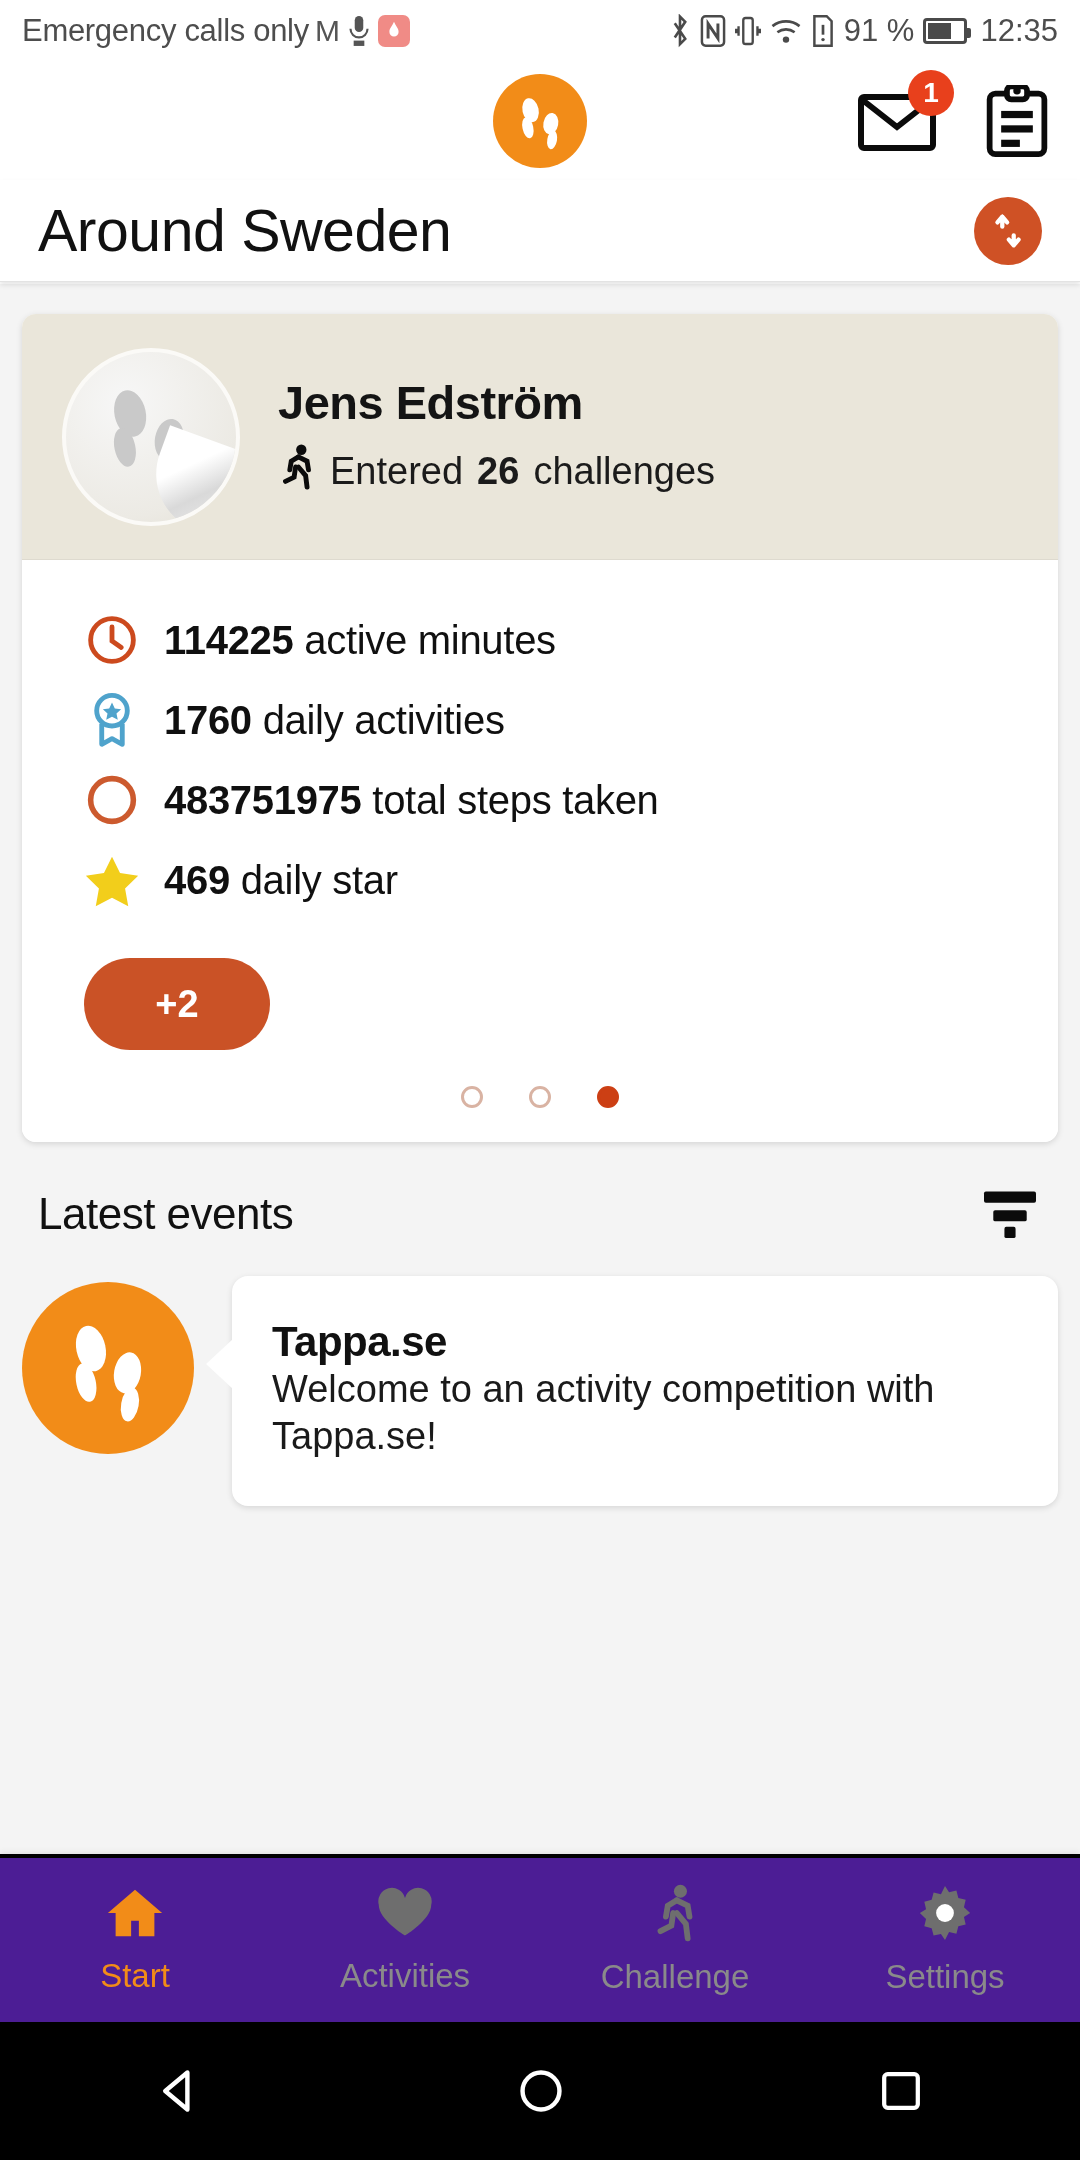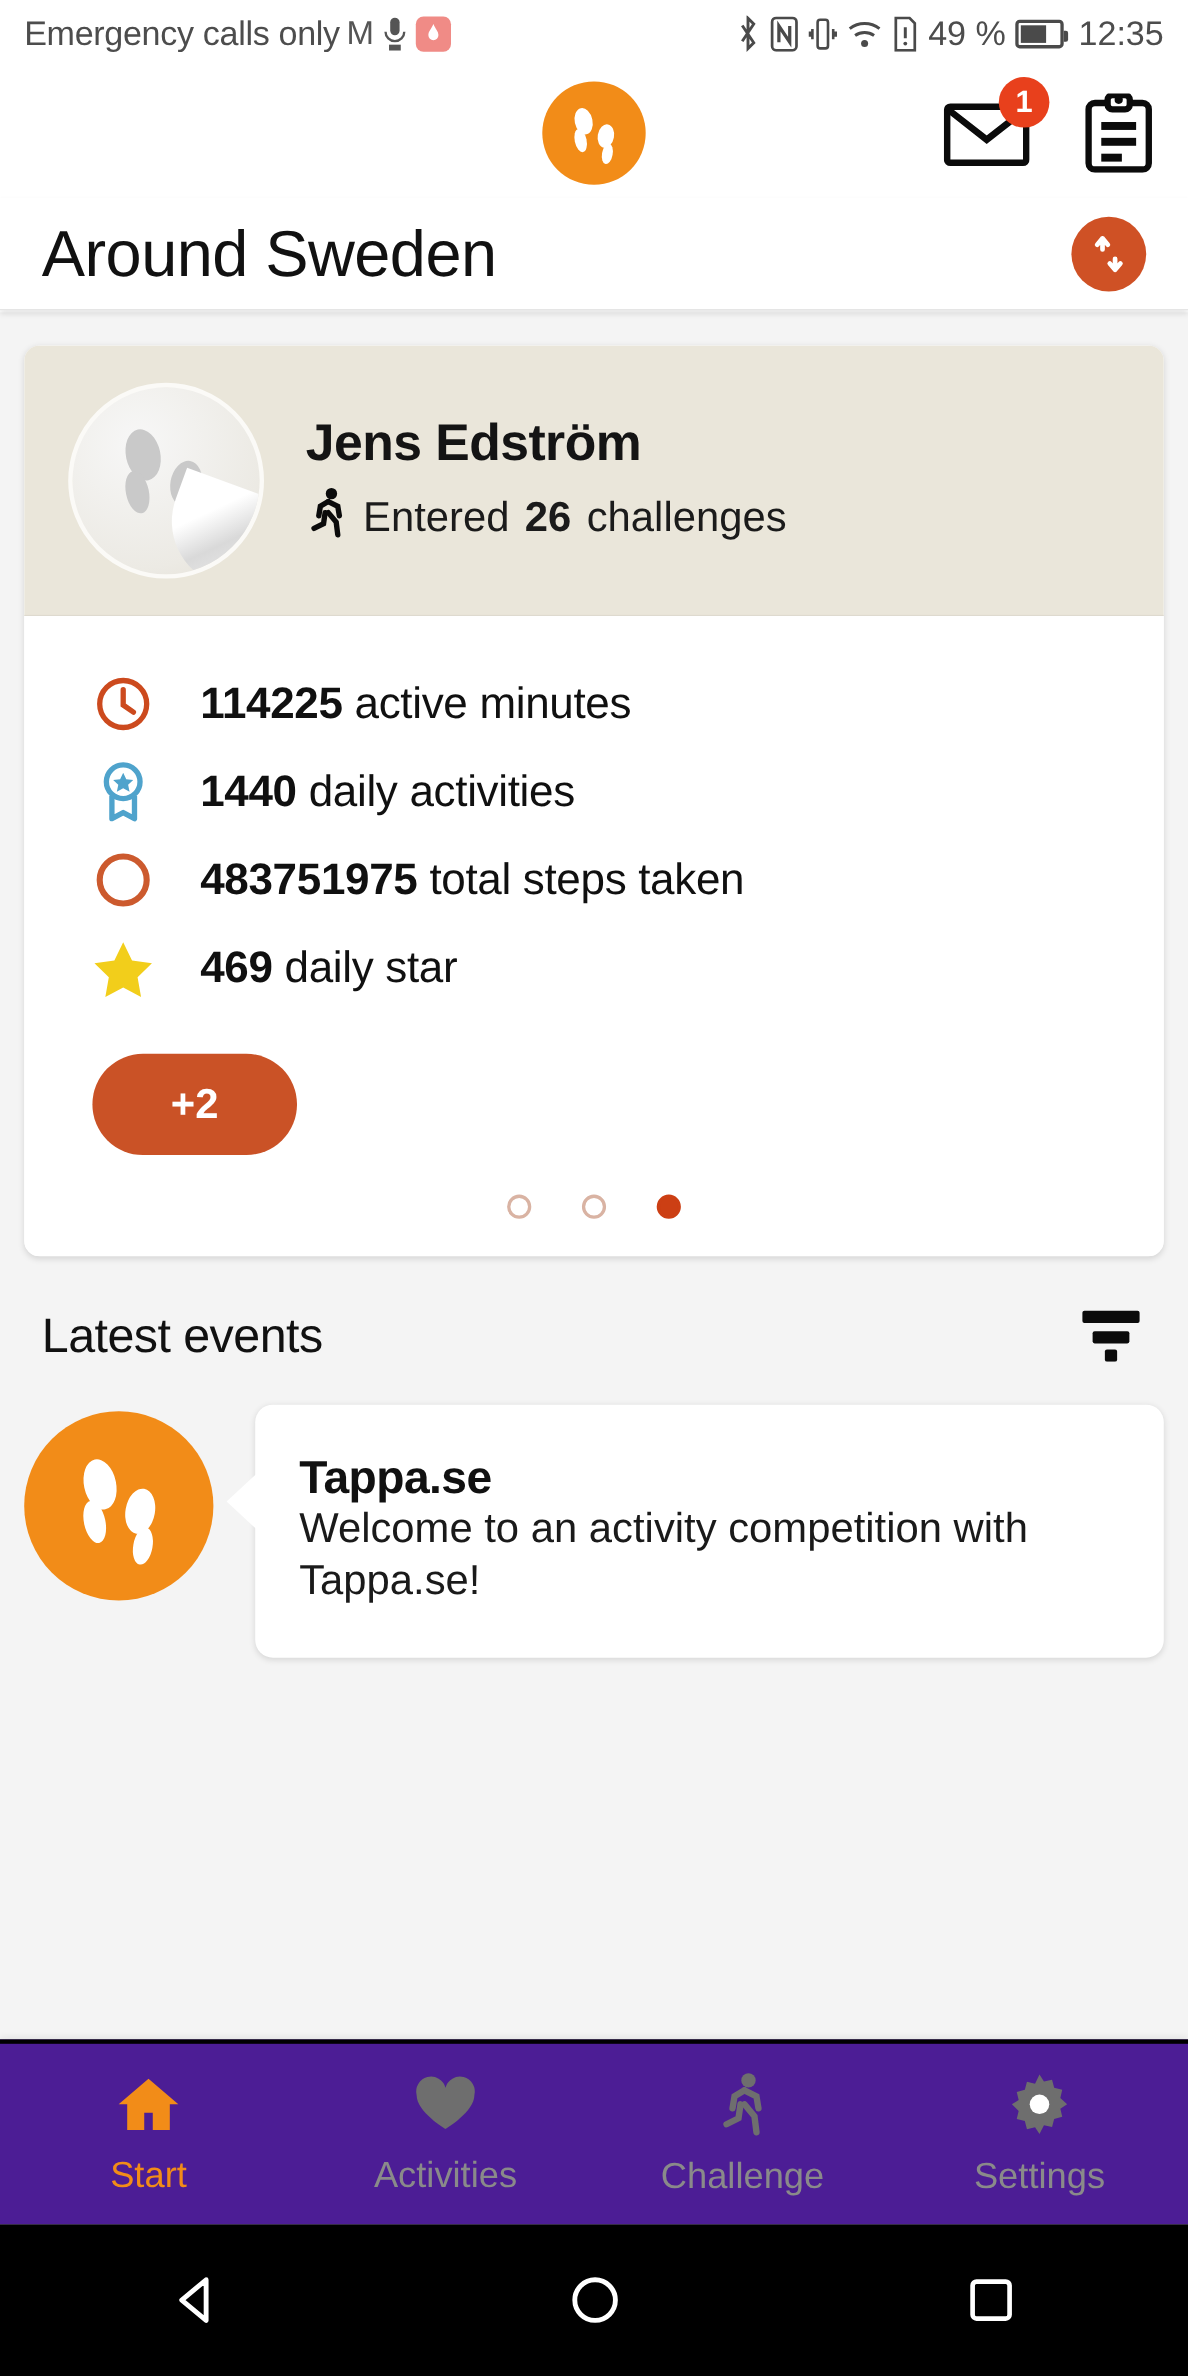--- a/index.html
+++ b/index.html
@@ -132,21 +132,21 @@
   }
   .pc-sub b{ font-weight:700; }
 
   .pc-bottom{ padding:40px 0 0 0; background:#fff; }
   .stat-row{
     display:flex;align-items:center;gap:24px;
     padding:0 0 0 62px;
     height:80px;
   }
   .stat-ic{ width:56px;height:56px;flex:0 0 auto;display:flex;align-items:center;justify-content:center; }
-  .stat-txt{ font-size:40px; color:#101010; letter-spacing:-.3px;margin-left:18px; }
+  .stat-txt{ font-size:40px; color:#101010; letter-spacing:-.3px; }
   .stat-txt b{ font-weight:700; }
 
   .plus-pill{
     margin:38px 0 0 62px;
     width:186px;height:92px;border-radius:46px;
     background:#CA5226; color:#fff;
     font-size:38px; font-weight:700;
     display:flex;align-items:center;justify-content:center;
   }
   .dots{
@@ -264,21 +264,21 @@
           <circle cx="13" cy="18" r="2.6" fill="#4a4a4a"></circle>
         </svg>
     </span>
     <span class="sb-ic">
       <svg width="24" height="32" viewBox="0 0 18 26">
           <path d="M2 1h10l4 4v20H2z" stroke="#4a4a4a" stroke-width="2" fill="none"></path>
           <path d="M9 8v8" stroke="#4a4a4a" stroke-width="2.2"></path>
           <circle cx="9" cy="20" r="1.4" fill="#4a4a4a"></circle>
         </svg>
     </span>
-    <span class="sb-pct">49 %</span>
+    <span class="sb-pct">91 %</span>
     <span class="batt">
         <i></i>
       </span>
     <span class="sb-time">12:35</span>
   </div>
 </div>
 
 <div class="app-header">
   <div class="logo-circle">
     <svg width="56" height="62" viewBox="0 0 40 46">
@@ -363,21 +363,21 @@
       </div>
 
       <div class="stat-row">
         <span class="stat-ic">
           <svg width="50" height="56" viewBox="0 0 26 30">
             <circle cx="13" cy="10" r="8.2" stroke="#4FA3CC" stroke-width="2.6" fill="none"></circle>
             <path d="M13 5.6l1.5 3.2 3.4.4-2.5 2.3.7 3.4-3.1-1.7-3.1 1.7.7-3.4L8.1 9.2l3.4-.4z" fill="#4FA3CC"></path>
             <path d="M7.5 17v11l5.5-3 5.5 3V17" stroke="#4FA3CC" stroke-width="2.6" fill="none" stroke-linejoin="round"></path>
           </svg>
         </span>
-        <span class="stat-txt"><b>1440</b> <span>daily activities</span></span>
+        <span class="stat-txt"><b>1760</b> <span>daily activities</span></span>
       </div>
 
       <div class="stat-row">
         <span class="stat-ic">
           <svg width="52" height="52" viewBox="0 0 28 28">
               <circle cx="14" cy="14" r="11.5" stroke="#CC5A2E" stroke-width="3" fill="none"></circle>
             </svg>
         </span>
         <span class="stat-txt"><b>483751975</b> <span>total steps taken</span></span>
       </div>

